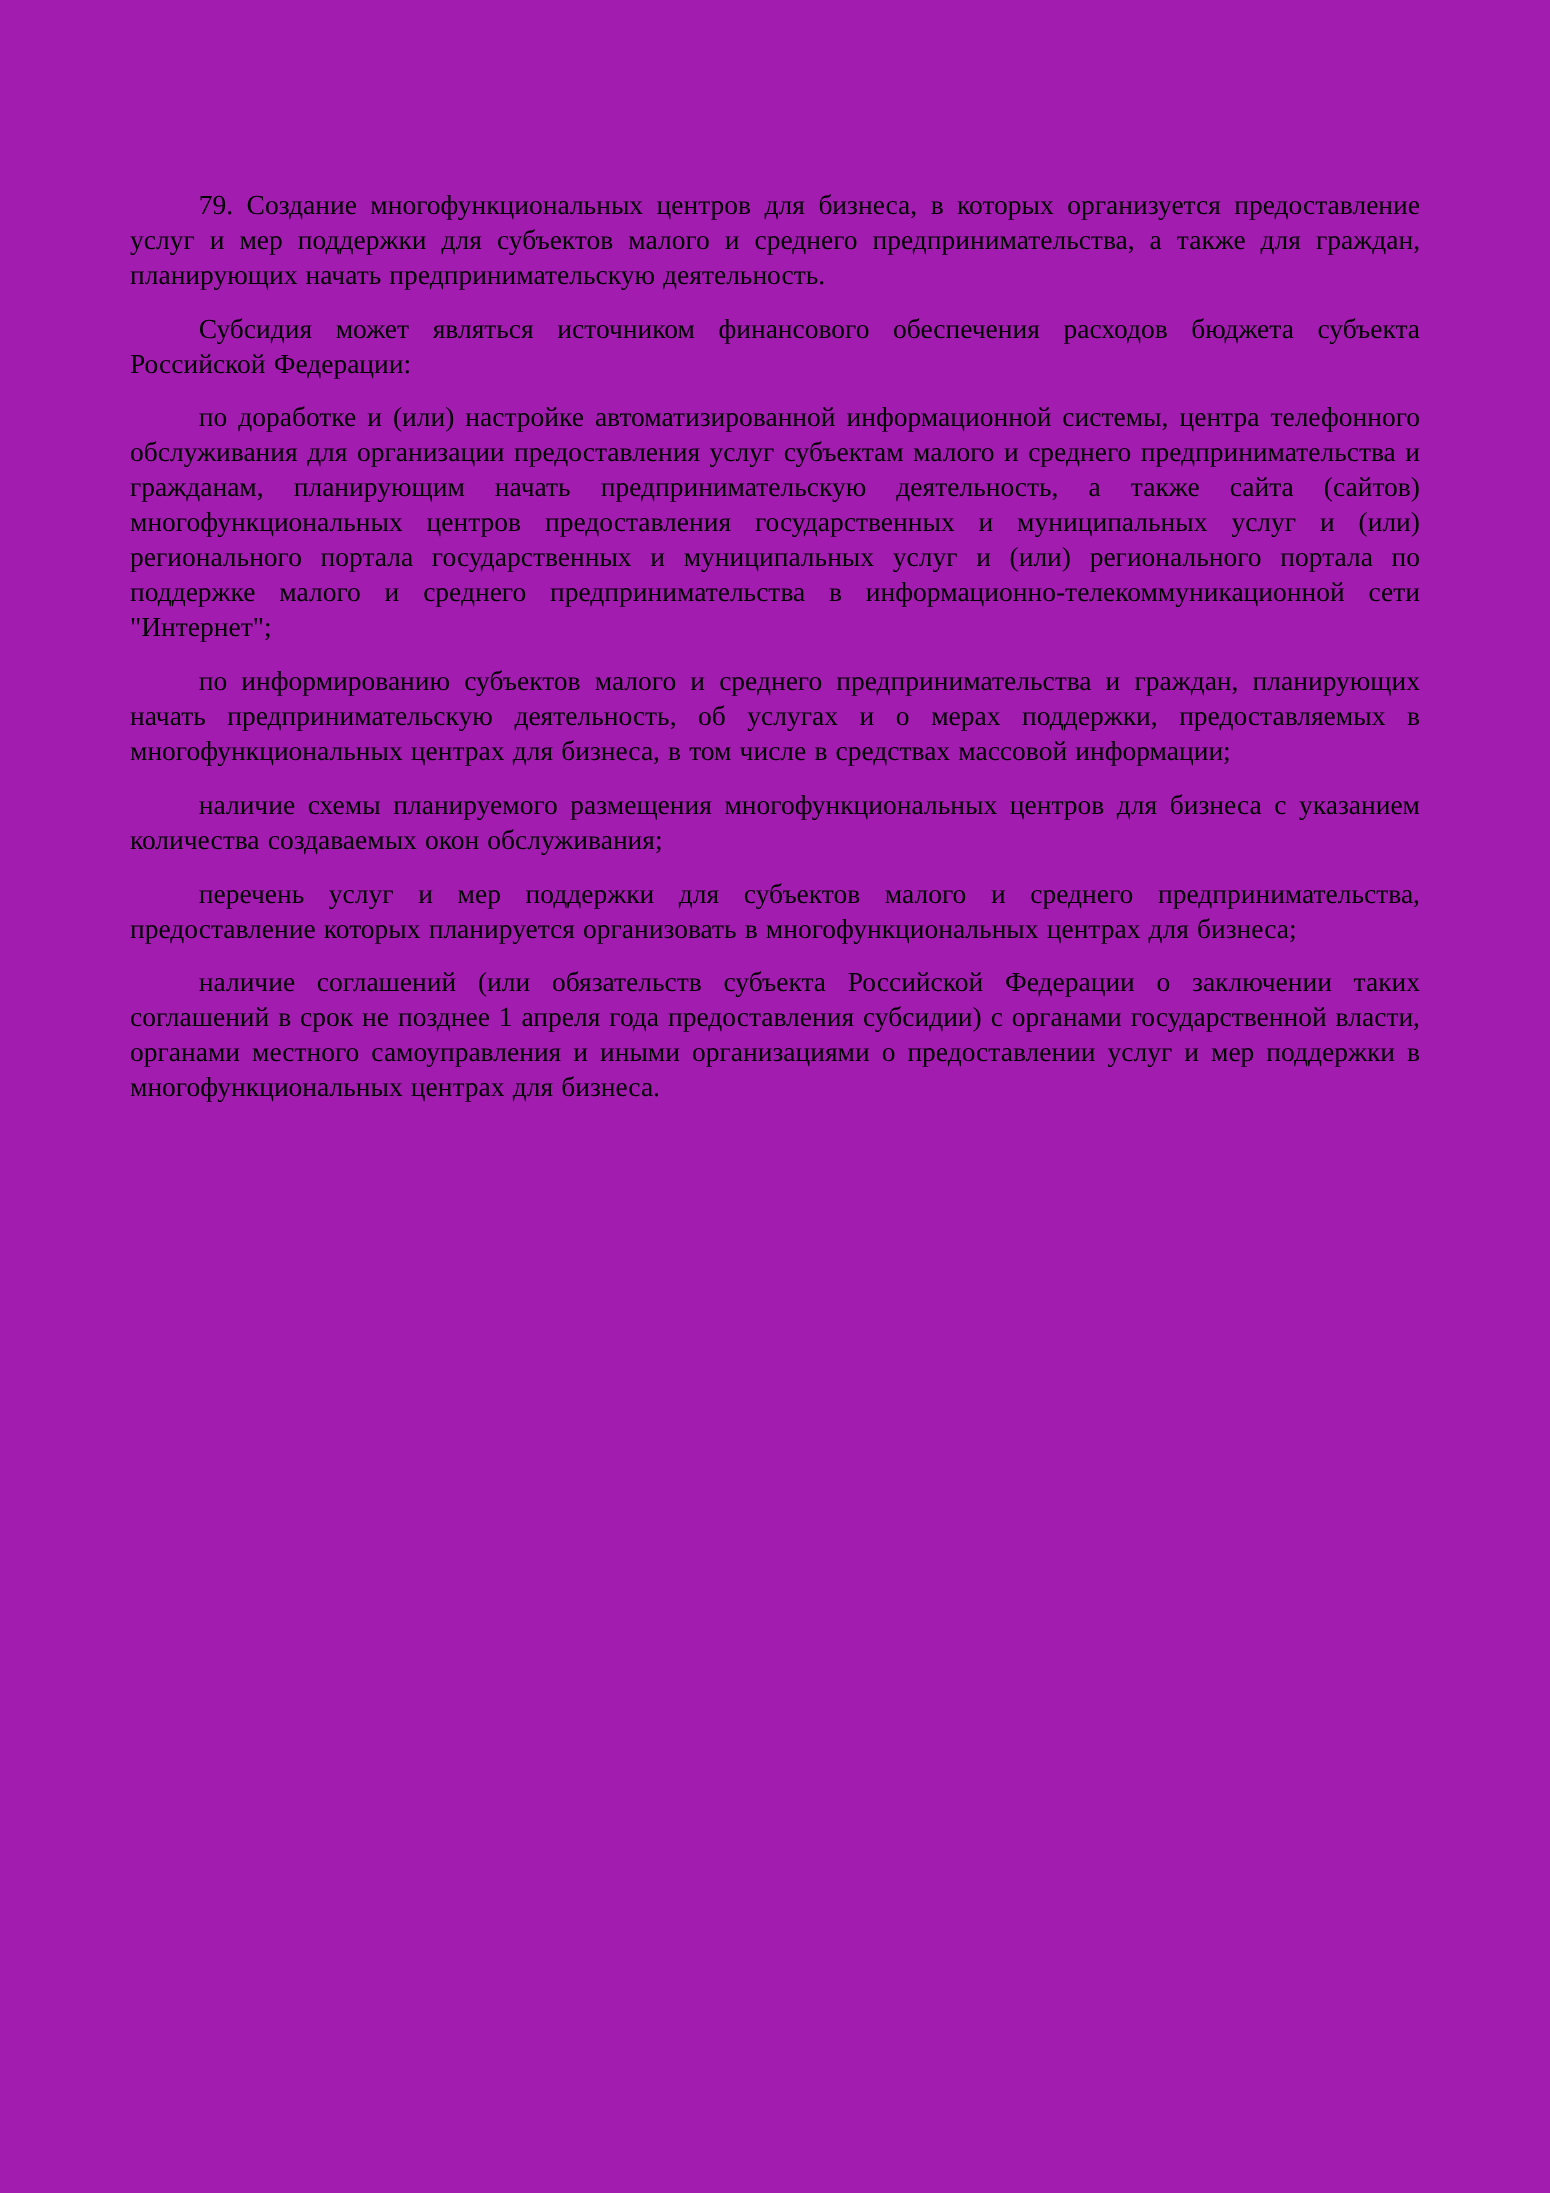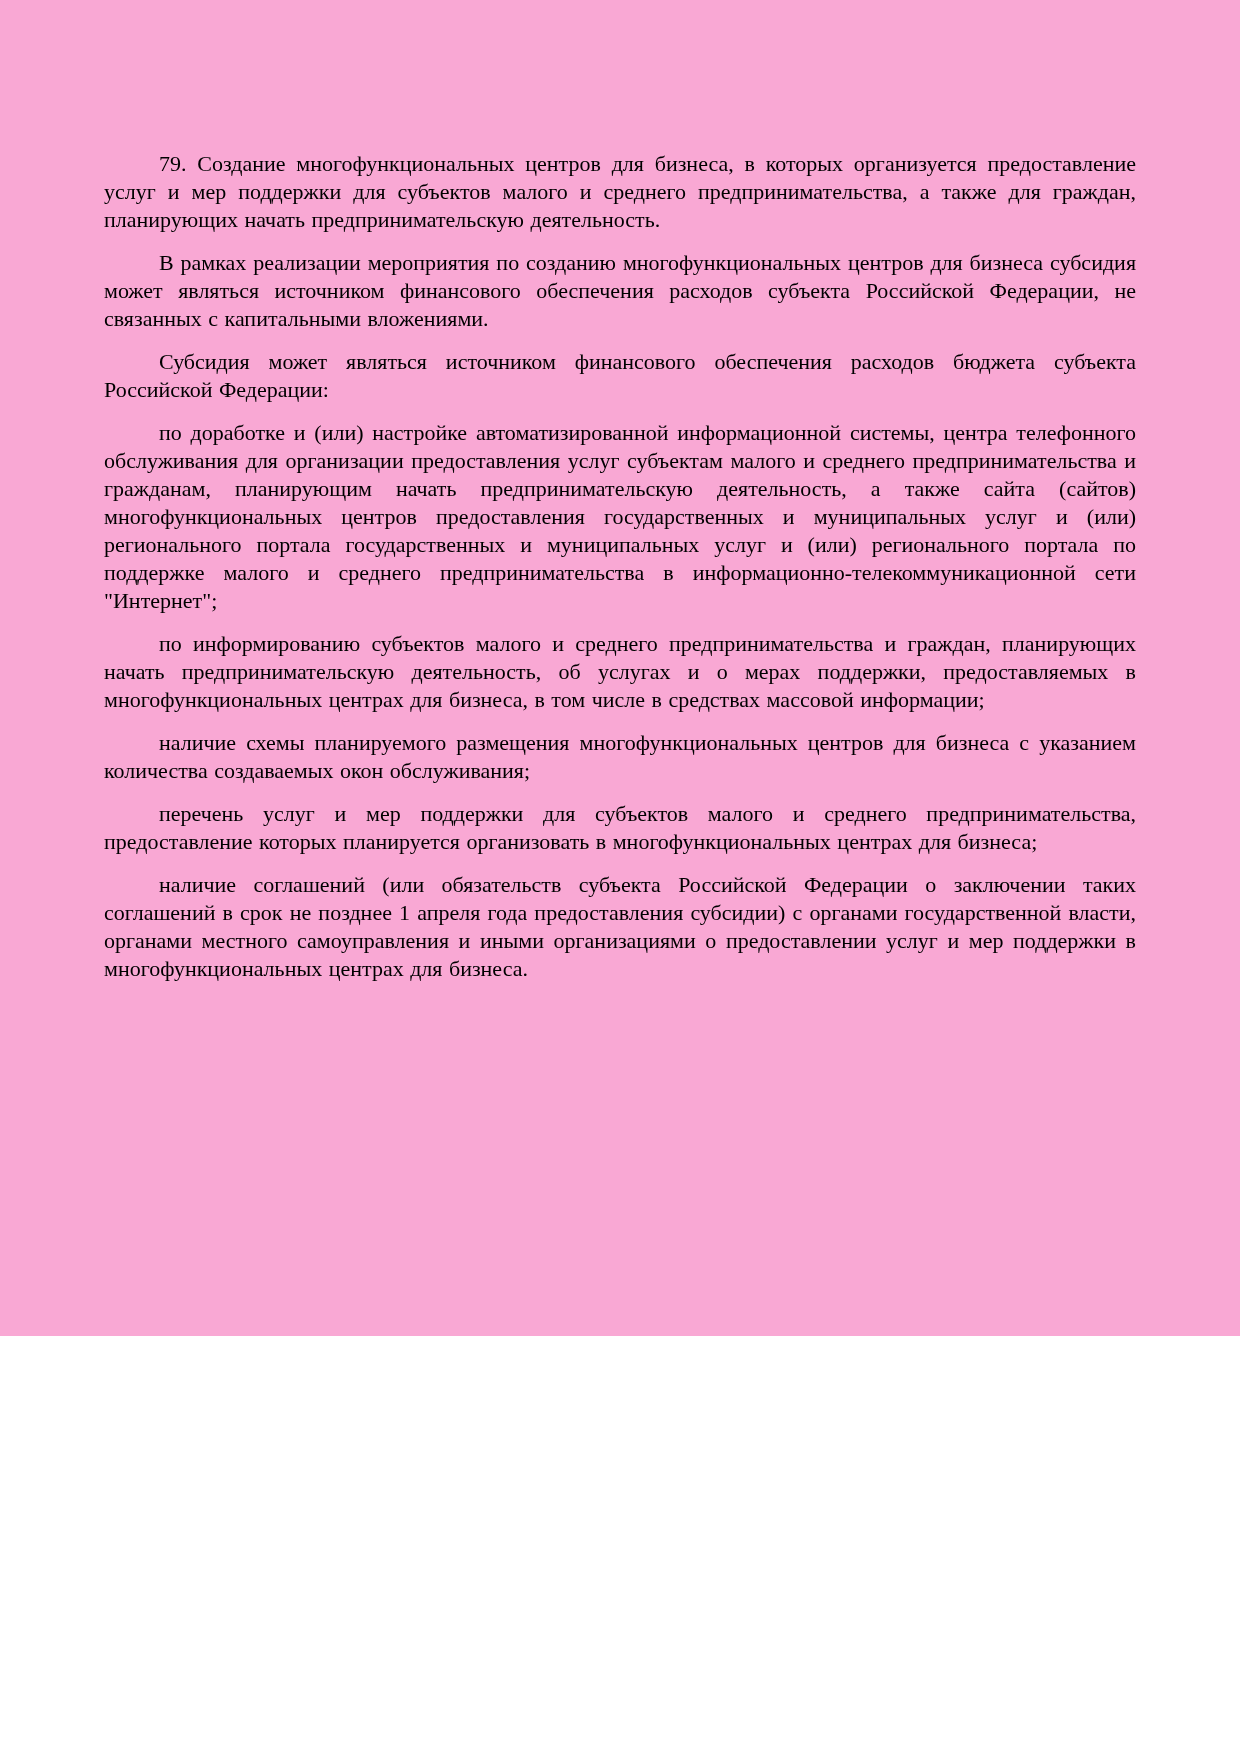--- a/index.html
+++ b/index.html
@@ -10,40 +10,39 @@
   body {
     width: 1240px;
     height: 1754px;
     font-family: "Liberation Serif", "DejaVu Serif", serif;
     color: #000000;
     overflow: hidden;
   }
   .page {
     box-sizing: border-box;
     width: 1240px;
-    height: 1336px;
+    height: 1754px;
     padding: 150px 104px 90px 104px;
-    background: #f9a8d4;
+    background: #a21caf;
   }
   .doc p {
     margin: 0 0 15px 0;
     font-size: 22px;
     line-height: 28px;
     text-align: justify;
     text-indent: 55px;
     word-spacing: 1px;
   }
 </style>
 </head>
 <body>
 
 <div class="page">
   <div class="doc">
     <p>79. Создание многофункциональных центров для бизнеса, в которых организуется предоставление услуг и мер поддержки для субъектов малого и среднего предпринимательства, а также для граждан, планирующих начать предпринимательскую деятельность.</p>
-    <p>В рамках реализации мероприятия по созданию многофункциональных центров для бизнеса субсидия может являться источником финансового обеспечения расходов субъекта Российской Федерации, не связанных с капитальными вложениями.</p>
     <p>Субсидия может являться источником финансового обеспечения расходов бюджета субъекта Российской Федерации:</p>
     <p>по доработке и (или) настройке автоматизированной информационной системы, центра телефонного обслуживания для организации предоставления услуг субъектам малого и среднего предпринимательства и гражданам, планирующим начать предпринимательскую деятельность, а также сайта (сайтов) многофункциональных центров предоставления государственных и муниципальных услуг и (или) регионального портала государственных и муниципальных услуг и (или) регионального портала по поддержке малого и среднего предпринимательства в информационно-телекоммуникационной сети "Интернет";</p>
     <p>по информированию субъектов малого и среднего предпринимательства и граждан, планирующих начать предпринимательскую деятельность, об услугах и о мерах поддержки, предоставляемых в многофункциональных центрах для бизнеса, в том числе в средствах массовой информации;</p>
     <p>наличие схемы планируемого размещения многофункциональных центров для бизнеса с указанием количества создаваемых окон обслуживания;</p>
     <p>перечень услуг и мер поддержки для субъектов малого и среднего предпринимательства, предоставление которых планируется организовать в многофункциональных центрах для бизнеса;</p>
     <p>наличие соглашений (или обязательств субъекта Российской Федерации о заключении таких соглашений в срок не позднее 1 апреля года предоставления субсидии) с органами государственной власти, органами местного самоуправления и иными организациями о предоставлении услуг и мер поддержки в многофункциональных центрах для бизнеса.</p>
   </div>
 </div>
 
 </body></html>

